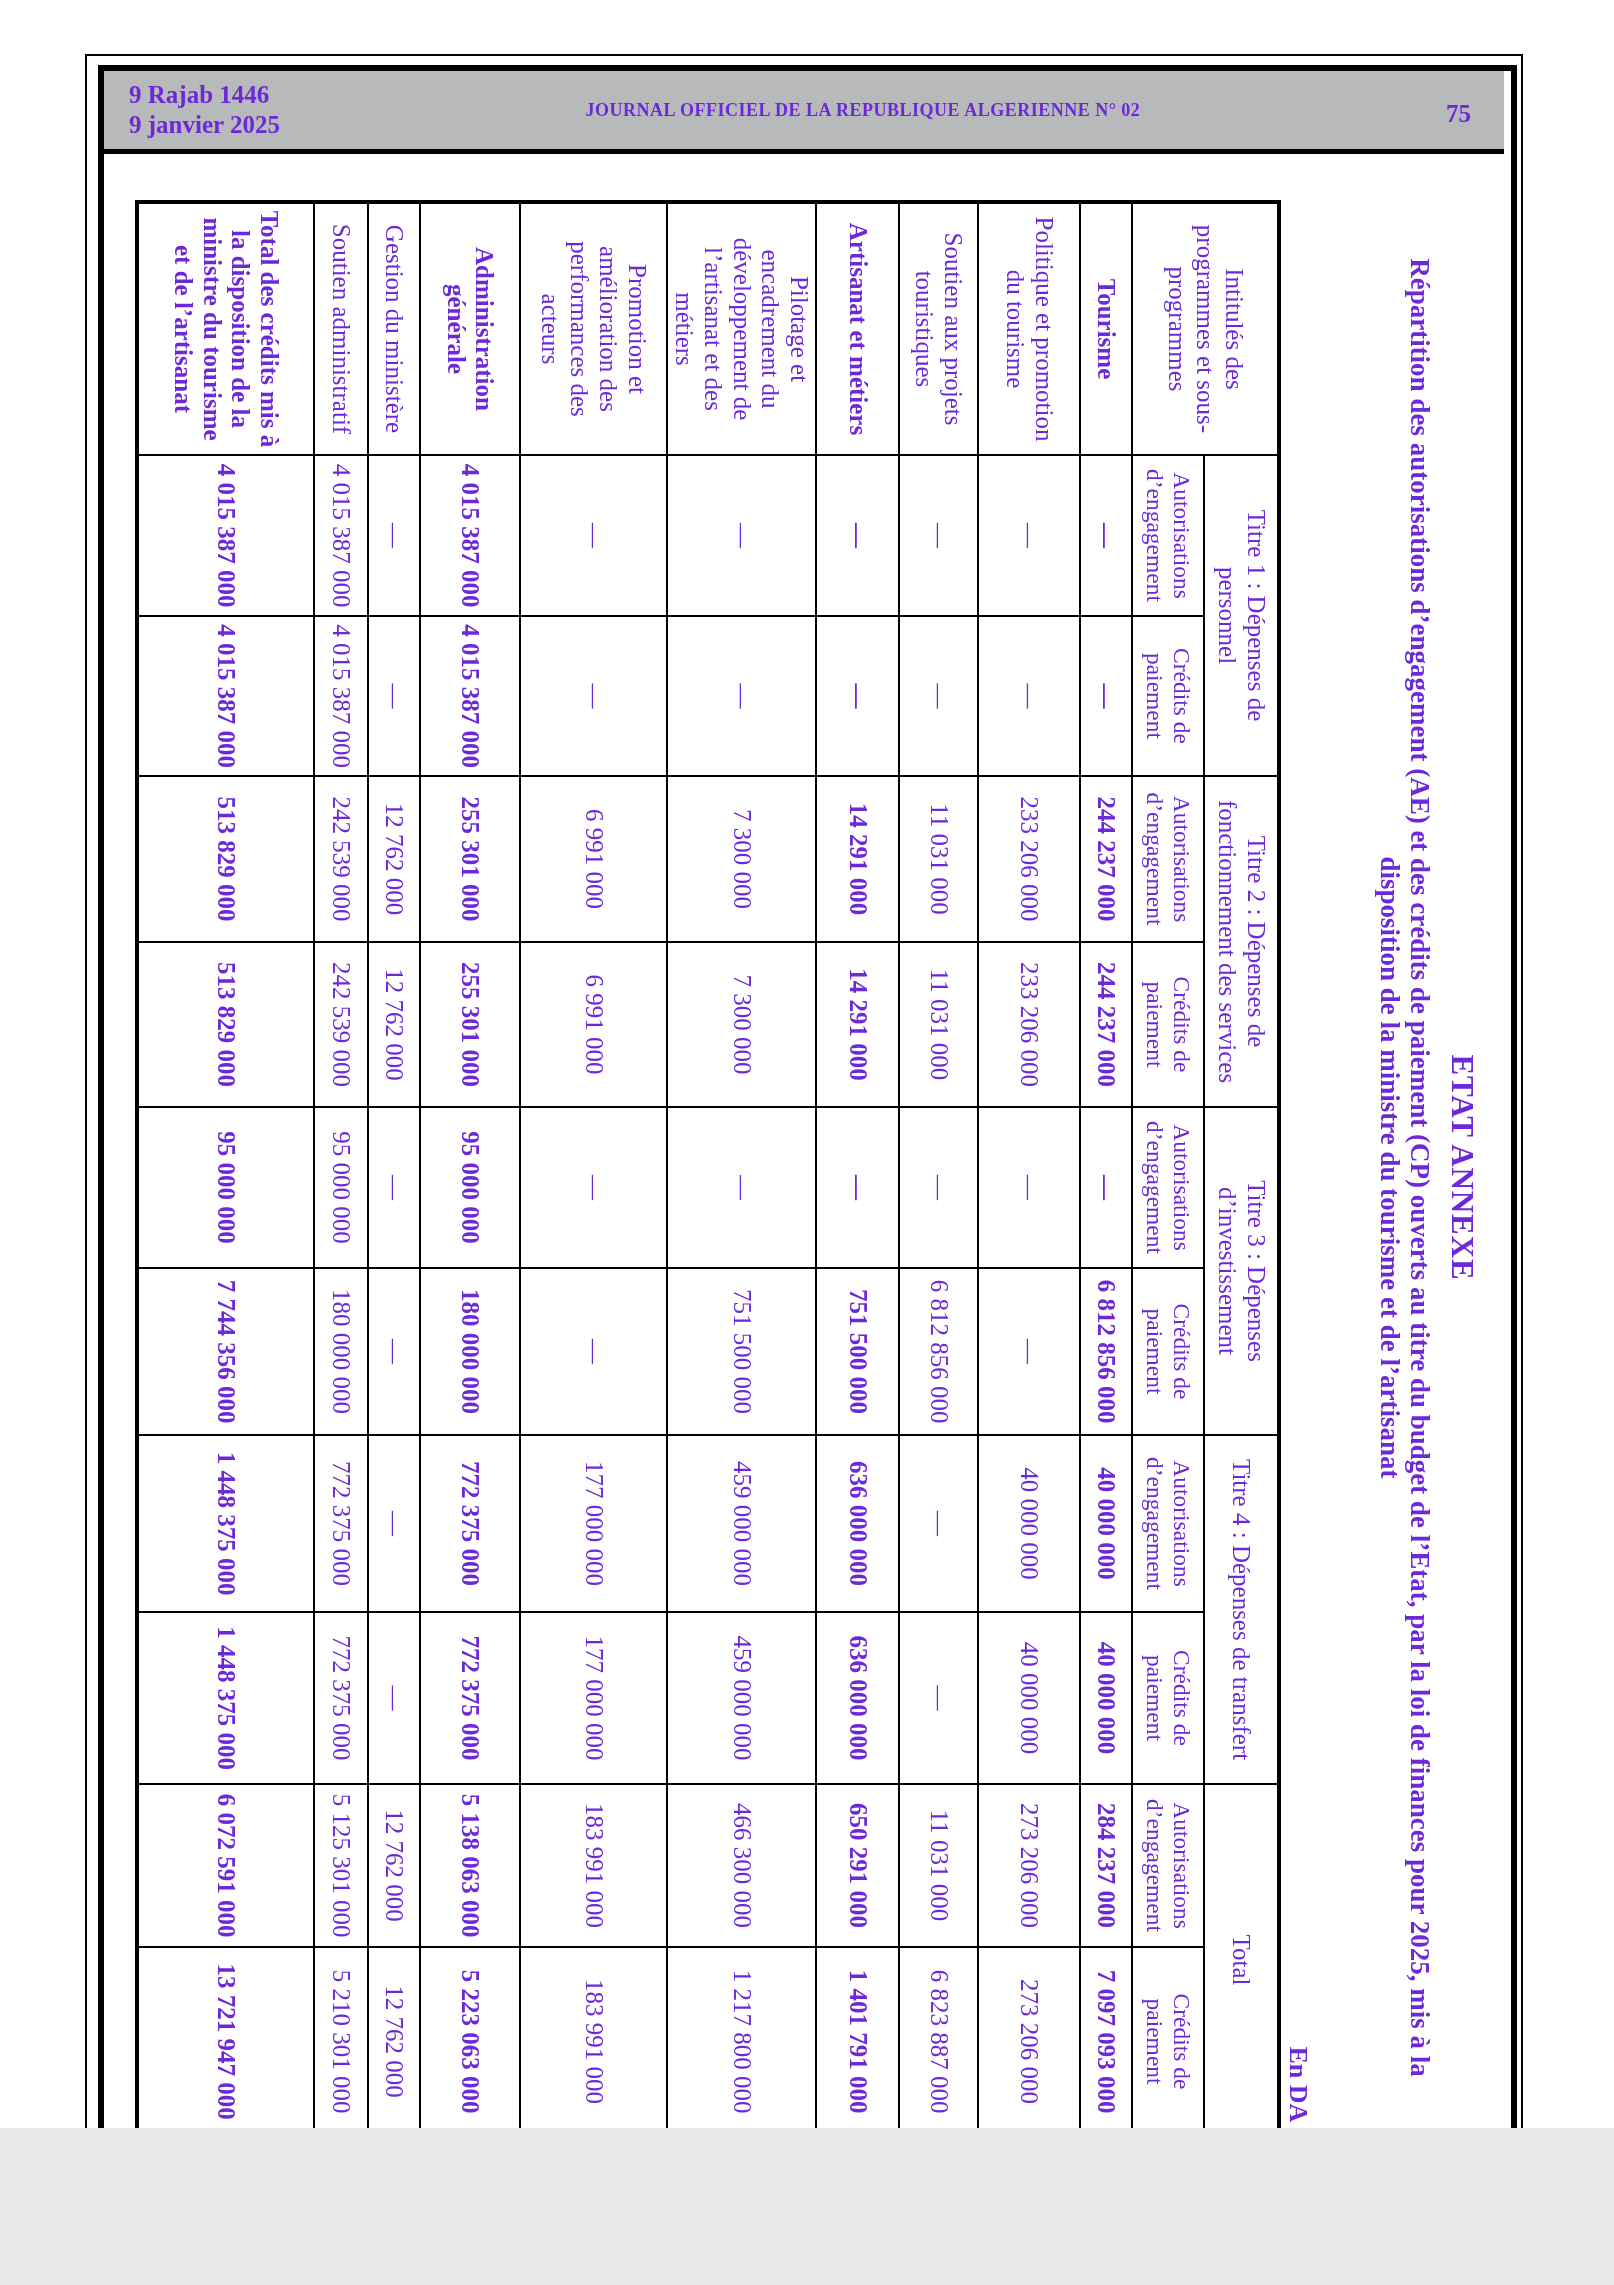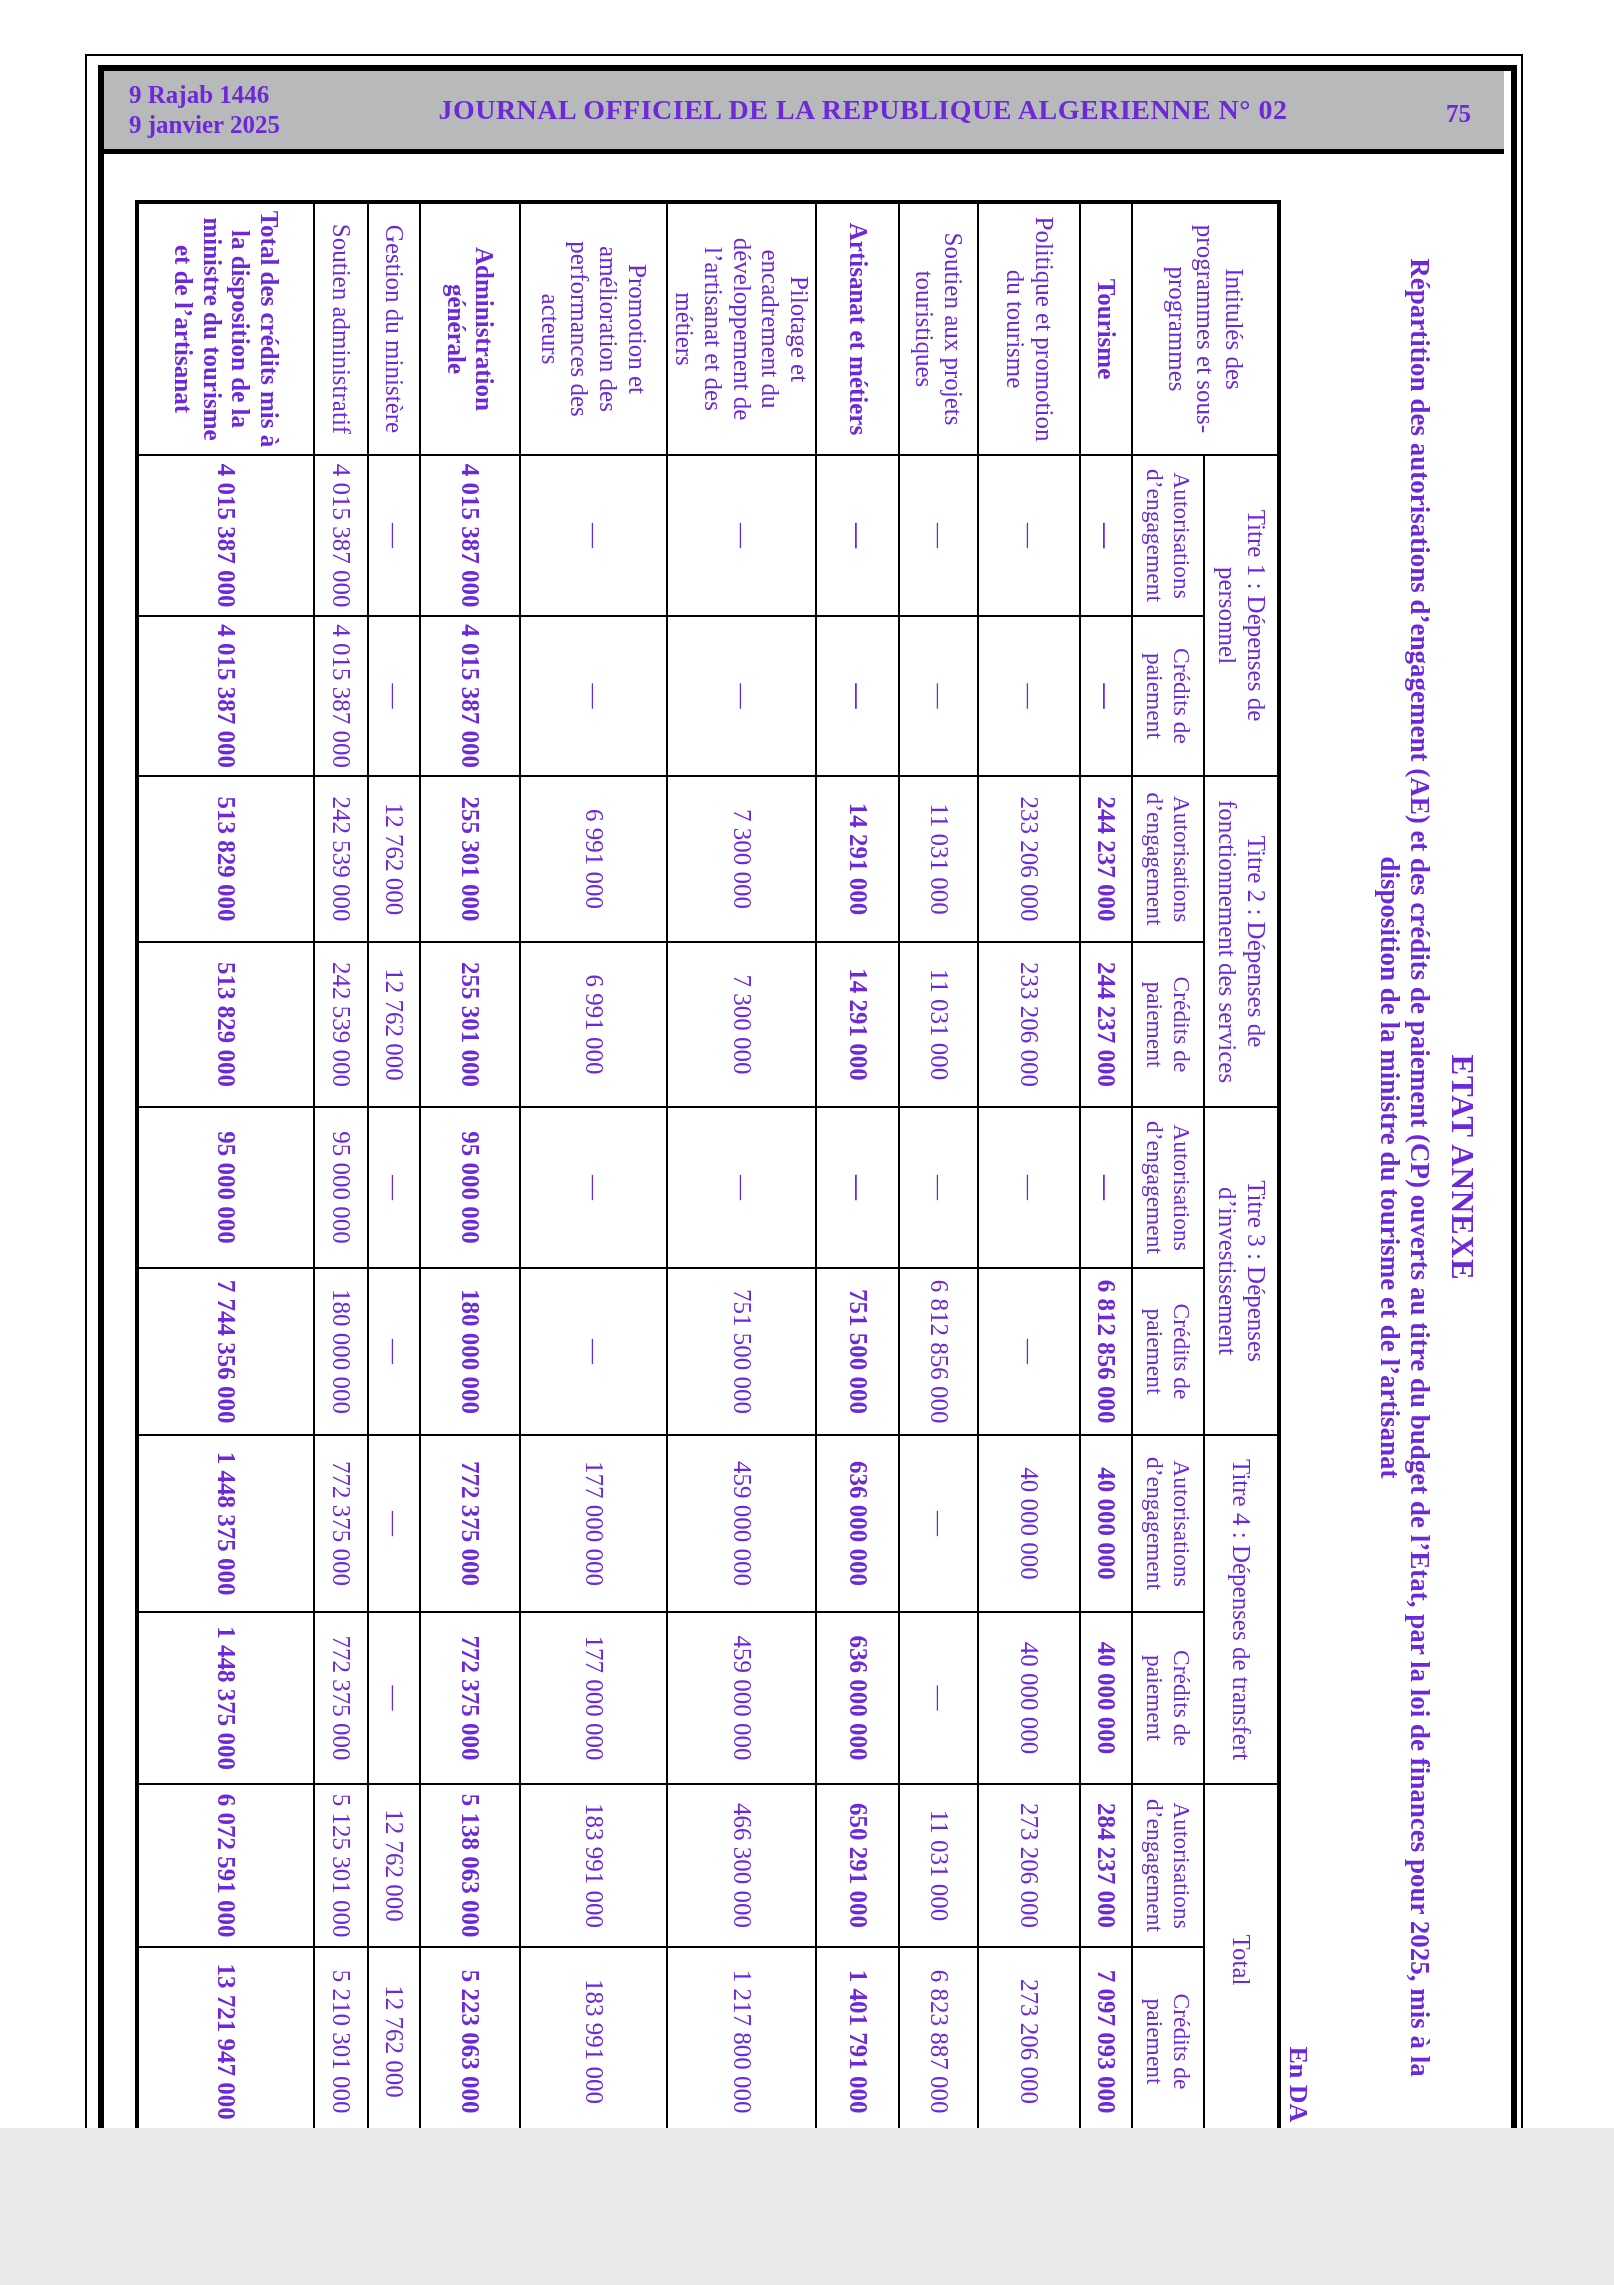--- a/index.html
+++ b/index.html
@@ -10,21 +10,21 @@
   
   .outer-line{position:absolute; left:85px; top:54px; width:1434px; height:2115px;
     border:2.7px solid #000;}
   .inner-frame{position:absolute; left:98px; top:65px; width:1407px; height:2093px;
     border:6.3px solid #000; background:#fff;}
   
   .band{position:absolute; left:104px; top:71px; width:1400px; height:83px;
     background:#b7b9bb; border-bottom:5.4px solid #000;
     display:flex; align-items:center; box-sizing:border-box;}
   .band .date{padding-left:25px; font-weight:bold; font-size:25px; line-height:1.2; white-space:pre-line;}
-  .band .jtitle{flex:1; text-align:center; font-weight:bold; font-size:28px; letter-spacing:0.5px;}
+  .band .jtitle{flex:1; text-align:center; font-weight:bold; font-size:18px; letter-spacing:0.5px;}
   .band .pnum{padding-right:33px; font-weight:bold; font-size:25px;margin-top:8px;}
   
   .landscape{
     position:absolute; left:145px; top:200px; width:1935px; height:1353px;
     transform-origin:0 0; transform:rotate(90deg) translate(0,-1353px);
   }
   .etat-head{position:relative; height:217px;}
   .etat-title{text-align:center; font-weight:bold; font-size:31px; padding-top:18px; letter-spacing:0.9px;}
   .etat-subtitle{text-align:center; font-weight:bold; font-size:27px; line-height:1.12; margin-top:9px;}
   .en-da{position:absolute; right:12.7px; bottom:1.8px; font-weight:bold; font-size:26px;}

